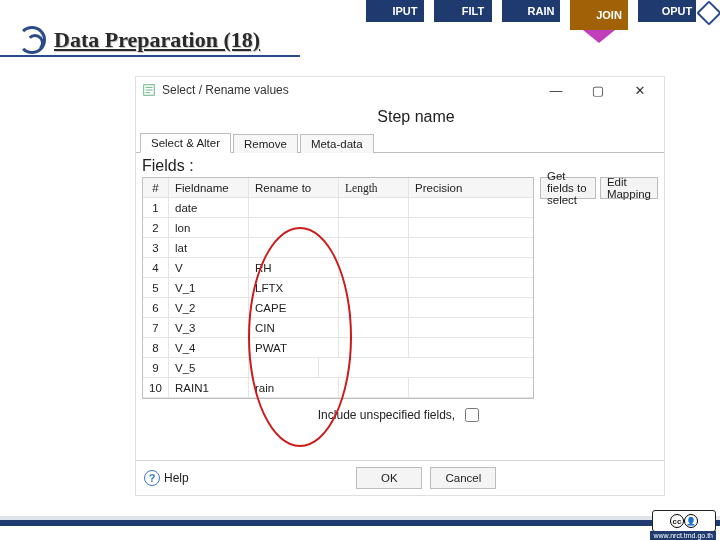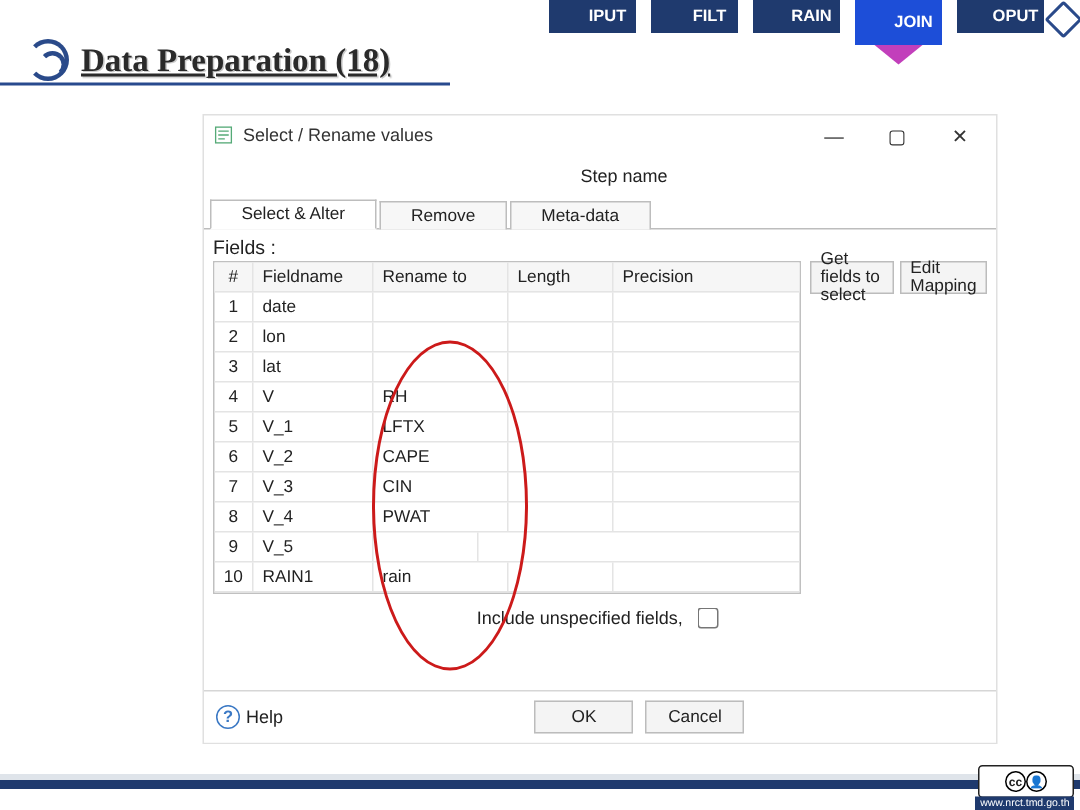--- a/index.html
+++ b/index.html
@@ -30,21 +30,21 @@
     font-size: 11px;
     font-weight: bold;
     color: #fff;
     display: flex;
     align-items: center;
     justify-content: center;
     position: relative;
     padding-left: 20px;
   }
   .tab.dark { background: #1f3a6e; }
-  .tab.active { background: #1d4ed8; height: 30px; }
+  .tab.active { background: #a16207; height: 30px; }
   .tab.active::after {
     content: "";
     position: absolute;
     bottom: -13px; left: 50%;
     margin-left: -16px;
     border-left: 16px solid transparent;
     border-right: 16px solid transparent;
     border-top: 13px solid #c23fbb;
   }
   .corner-home {
@@ -125,54 +125,54 @@
     font-size: 13px;
     color:#333;
   }
   .stepname-row {
     display:flex;
     align-items:center;
     justify-content:center;
     gap:8px;
     height:28px;
   }
-  .stepname-row label { font-size: 12px; margin-left: 32px; }
+  .stepname-row label { font-size: 16px; margin-left: 32px; }
   .stepname-input {
     width: 120px; height: 18px;
     border: 1px solid #7aa7da;
     background: #2f6fcf;
     color: #fff;
     font-size: 11px;
     padding: 1px 4px;
   }
   .inner-tabs {
     display:flex;
     border-bottom: 1px solid #bdbdbd;
     padding-left: 4px;
     gap: 2px;
     height: 22px;
     align-items: flex-end;
     position: relative;
   }
   .inner-tab {
     border: 1px solid #bdbdbd;
     border-bottom: none;
-    padding: 3px 20px;
+    padding: 3px 10px;
     font-size: 11.5px;
     background: #f7f7f7;
     position: relative;
     top: 1px;
   }
   .inner-tab.sel {
     background: #fff;
     border-bottom: 1px solid #fff;
   }
   .fields-label {
     padding: 4px 6px 2px 6px;
-    font-size: 13px;
+    font-size: 16px;
   }
   .grid-area {
     display:flex;
     padding: 0 6px;
     gap: 6px;
   }
   .grid {
     flex: 1;
     border: 1px solid #c0c0c0;
     font-size: 11.5px;
@@ -181,21 +181,21 @@
     display:flex;
     border-bottom: 1px solid #e4e4e4;
     height: 20px;
     align-items: center;
   }
   .grid-head { background: #f6f6f6; font-weight: normal; }
   .cell { padding: 0 6px; border-right: 1px solid #e4e4e4; height:100%; display:flex; align-items:center; }
   .c-idx { width: 26px; text-align:center; justify-content:center; }
   .c-field { width: 80px; }
   .c-rename { width: 90px; }
-  .c-len { width: 70px; }
+  .c-len { width: 70px; font-family: Liberation Serif, serif; }
   .c-prec { width: 80px; border-right:none; }
   .side-buttons {
     width: 118px;
     display:flex;
     flex-direction:row;
     gap: 4px;
   }
   .btn {
     border: 1px solid #bcbcbc;
     background: #f4f4f4;

